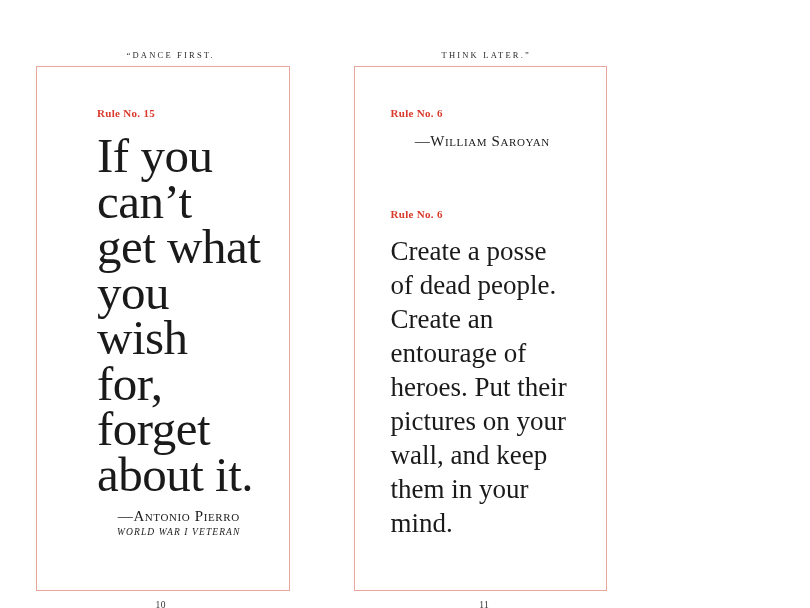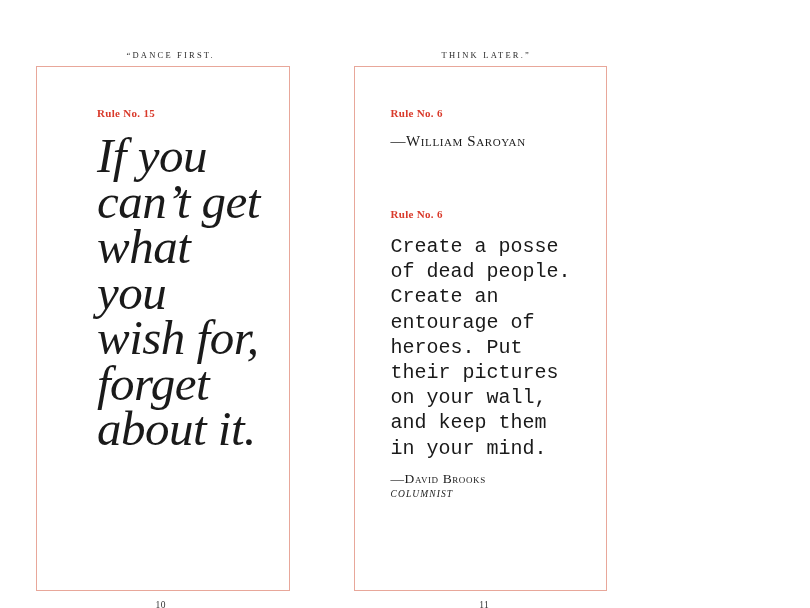--- a/index.html
+++ b/index.html
@@ -72,38 +72,37 @@
     margin-top: 0;
   }
 
   .quote-big {
     font-family: "Liberation Serif", serif;
     font-size: 49px;
     line-height: 0.93;
     font-weight: normal;
     letter-spacing: -0.5px;
     margin: 0;
-    font-style: italic;
   }
   .quote-med {
     font-family: "Liberation Serif", serif;
     font-size: 28px;
     line-height: 1.13;
     margin: 0;
     letter-spacing: -0.2px;
   }
   .quote-small {
-    font-family: Liberation Mono, monospace;
-    font-size: 20px;
+    font-family: Liberation Serif, serif;
+    font-size: 27px;
     line-height: 1.26;
     margin: 0;
   }
 
   .attribution {
-    text-align: left;
+    text-align: center;
     margin-top: 10px;
   }
   .attribution .who {
     font-family: "Liberation Serif", serif;
     font-size: 15px;
     letter-spacing: 0.6px;
     white-space: nowrap;
   }
   .attribution .who-sm {
     font-size: 13.5px;
@@ -144,20 +143,24 @@
   <div class="page page-left">
     <div class="running-head sc">“Dance first.</div>
 
     <div class="frame">
       <div class="content">
 
         <div class="rule-label">Rule No. 15</div>
 
         <div class="quote-big">If you can’t get what you wish for, forget about it.</div>
 
+        <div class="attribution">
+          <div class="who sc">—Antonio Pierro</div>
+          <div class="role">World War I Veteran</div>
+        </div>
 
       </div>
     </div>
 
     <div class="folio">10</div>
   </div>
 
   <div class="page page-right">
     <div class="running-head sc">Think later.”</div>
 
@@ -173,24 +176,20 @@
           </div>
         </div>
 
         <div class="gap"></div>
 
         <div>
           <div class="rule-label second">Rule No. 6</div>
 
           <div class="quote-small">Create a posse of dead people. Create an entourage of heroes. Put their pictures on your wall, and keep them in your mind.</div>
 
-          <div class="attribution">
-            <div class="who who-sm sc">—David Brooks</div>
-            <div class="role">Columnist</div>
-          </div>
         </div>
 
       </div>
     </div>
 
     <div class="folio">11</div>
   </div>
 
 </div>
 

